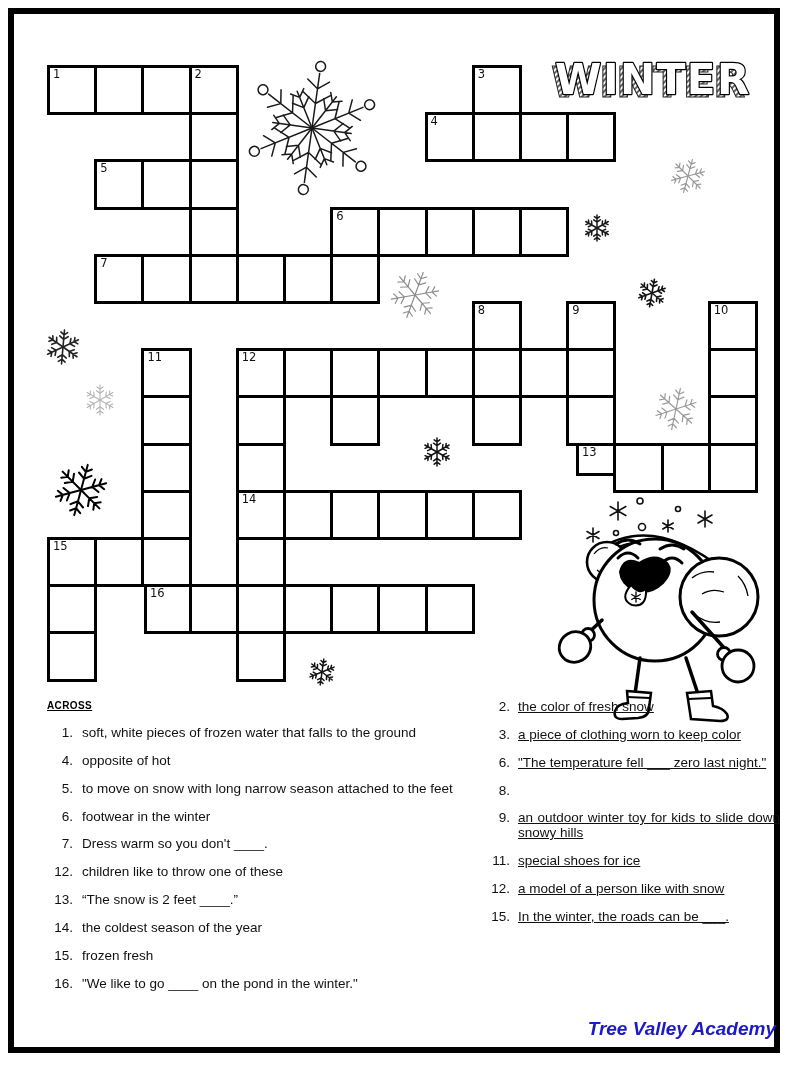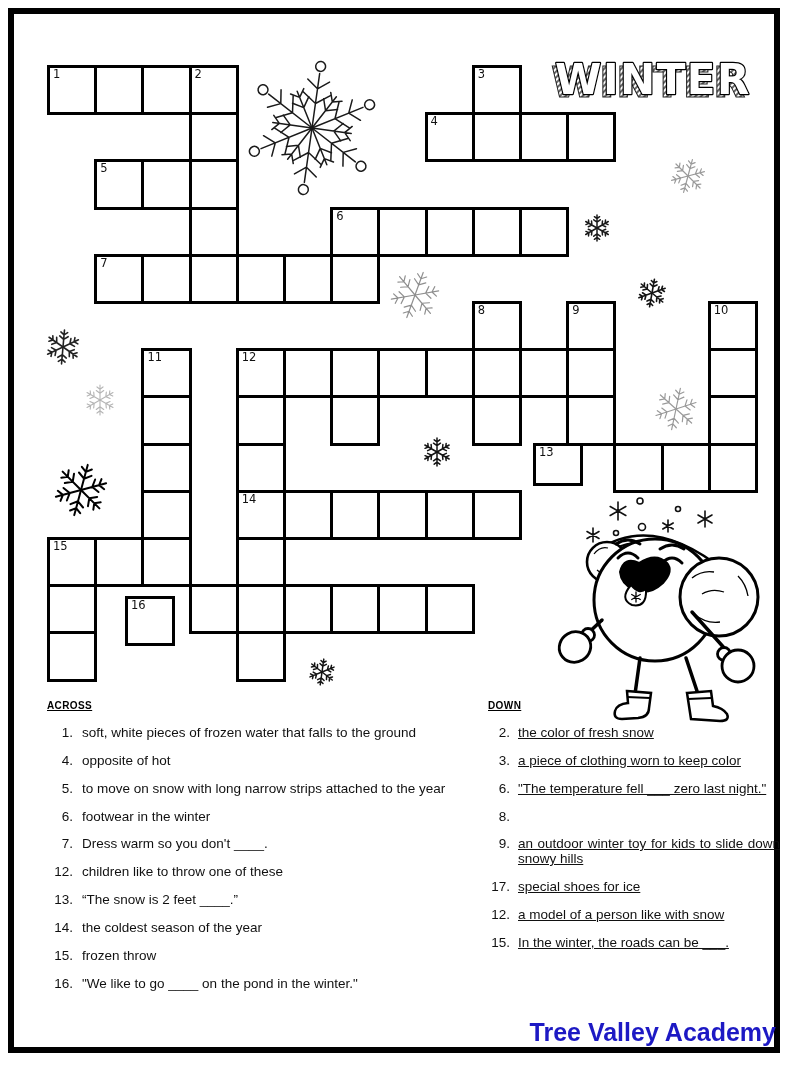--- a/index.html
+++ b/index.html
@@ -18,22 +18,22 @@
   .clues-across{left:47px;top:700px;width:412px;}
   .clues-down{left:488px;top:700px;width:292px;}
   .clue-heading{font-size:10px;font-weight:bold;text-decoration:underline;
                 letter-spacing:.4px;margin:0 0 15px 0;color:#000;}
   .clue{display:flex;font-size:13.5px;line-height:1.1;margin-bottom:13px;}
   .cnum{flex:none;text-align:right;margin-right:9px;}
   .clues-across .cnum{width:26px;}
   .clues-down .cnum{width:22px;margin-right:8px;}
   .clues-down .ctext{text-align:justify;text-decoration:underline;}
   .ctext{flex:1;}
-  .footer-brand{position:absolute;top:1018px;right:24px;font-size:25px;font-weight:bold;
-                font-family:"Liberation Sans",sans-serif;}
+  .footer-brand{position:absolute;top:1018px;right:24px;font-size:19px;font-weight:bold;
+                font-family:"Liberation Sans",sans-serif;font-style:italic;}
 </style>
 </head>
 <body>
 
 <div class="page">
 
   <div class="frame"></div>
 
   <svg class="deco-layer" width="800" height="1067" viewBox="0 0 800 1067">
       <g transform="translate(312,128) rotate(8)" stroke="#1a1a1a" stroke-width="1.5" fill="none" stroke-linecap="round">
@@ -346,21 +346,21 @@
       <div class="cell" style="left: 566.2px; top: 348.2px; width: 50.2px; height: 50.2px;"></div>
       <div class="cell" style="left: 707.8px; top: 348.2px; width: 50.2px; height: 50.2px;"></div>
       <div class="cell" style="left: 141.4px; top: 395.4px; width: 50.2px; height: 50.2px;"></div>
       <div class="cell" style="left: 235.8px; top: 395.4px; width: 50.2px; height: 50.2px;"></div>
       <div class="cell" style="left: 330.2px; top: 395.4px; width: 50.2px; height: 50.2px;"></div>
       <div class="cell" style="left: 471.8px; top: 395.4px; width: 50.2px; height: 50.2px;"></div>
       <div class="cell" style="left: 566.2px; top: 395.4px; width: 50.2px; height: 50.2px;"></div>
       <div class="cell" style="left: 707.8px; top: 395.4px; width: 50.2px; height: 50.2px;"></div>
       <div class="cell" style="left: 141.4px; top: 442.6px; width: 50.2px; height: 50.2px;"></div>
       <div class="cell" style="left: 235.8px; top: 442.6px; width: 50.2px; height: 50.2px;"></div>
-      <div class="cell" style="left: 533px; top: 442.6px; width: 50.2px; height: 43px;">
+      <div class="cell" style="left: 576px; top: 442.6px; width: 50.2px; height: 33px;">
         <span class="cellnum">13</span>
       </div>
       <div class="cell" style="left: 613.4px; top: 442.6px; width: 50.2px; height: 50.2px;"></div>
       <div class="cell" style="left: 660.6px; top: 442.6px; width: 50.2px; height: 50.2px;"></div>
       <div class="cell" style="left: 707.8px; top: 442.6px; width: 50.2px; height: 50.2px;"></div>
       <div class="cell" style="left: 141.4px; top: 489.8px; width: 50.2px; height: 50.2px;"></div>
       <div class="cell" style="left: 235.8px; top: 489.8px; width: 50.2px; height: 53px; text-align: center;">
         <span class="cellnum">14</span>
       </div>
       <div class="cell" style="left: 283px; top: 489.8px; width: 50.2px; height: 50.2px;"></div>
@@ -368,21 +368,21 @@
       <div class="cell" style="left: 377.4px; top: 489.8px; width: 50.2px; height: 50.2px;"></div>
       <div class="cell" style="left: 424.6px; top: 489.8px; width: 50.2px; height: 50.2px;"></div>
       <div class="cell" style="left: 471.8px; top: 489.8px; width: 50.2px; height: 50.2px;"></div>
       <div class="cell" style="left: 47px; top: 537px; width: 50.2px; height: 50.2px;">
         <span class="cellnum">15</span>
       </div>
       <div class="cell" style="left: 94.2px; top: 537px; width: 50.2px; height: 50.2px;"></div>
       <div class="cell" style="left: 141.4px; top: 537px; width: 50.2px; height: 50.2px;"></div>
       <div class="cell" style="left: 235.8px; top: 537px; width: 50.2px; height: 50.2px;"></div>
       <div class="cell" style="left: 47px; top: 584.2px; width: 50.2px; height: 50.2px;"></div>
-      <div class="cell" style="left: 125px; top: 584.2px; width: 50.2px; height: 50.2px; margin-top: 12px;">
+      <div class="cell" style="left: 144px; top: 584.2px; width: 50.2px; height: 50.2px;">
         <span class="cellnum">16</span>
       </div>
       <div class="cell" style="left: 188.6px; top: 584.2px; width: 50.2px; height: 50.2px;"></div>
       <div class="cell" style="left: 235.8px; top: 584.2px; width: 50.2px; height: 50.2px;"></div>
       <div class="cell" style="left: 283px; top: 584.2px; width: 50.2px; height: 50.2px;"></div>
       <div class="cell" style="left: 330.2px; top: 584.2px; width: 50.2px; height: 50.2px;"></div>
       <div class="cell" style="left: 377.4px; top: 584.2px; width: 50.2px; height: 50.2px;"></div>
       <div class="cell" style="left: 424.6px; top: 584.2px; width: 50.2px; height: 50.2px;"></div>
       <div class="cell" style="left: 47px; top: 631.4px; width: 50.2px; height: 50.2px;"></div>
       <div class="cell" style="left: 235.8px; top: 631.4px; width: 50.2px; height: 50.2px;"></div>
@@ -470,21 +470,21 @@
         <div class="clue">
           <span class="cnum">1.</span>
           <span class="ctext">soft, white pieces of frozen water that falls to the ground</span>
         </div>
         <div class="clue">
           <span class="cnum">4.</span>
           <span class="ctext">opposite of hot</span>
         </div>
         <div class="clue">
           <span class="cnum">5.</span>
-          <span class="ctext">to move on snow with long narrow strips attached to the year</span>
+          <span class="ctext">to move on snow with long narrow season attached to the feet</span>
         </div>
         <div class="clue">
           <span class="cnum">6.</span>
           <span class="ctext">footwear in the winter</span>
         </div>
         <div class="clue">
           <span class="cnum">7.</span>
           <span class="ctext">Dress warm so you don't ____.</span>
         </div>
         <div class="clue">
@@ -494,31 +494,30 @@
         <div class="clue">
           <span class="cnum">13.</span>
           <span class="ctext">“The snow is 2 feet ____.”</span>
         </div>
         <div class="clue">
           <span class="cnum">14.</span>
           <span class="ctext">the coldest season of the year</span>
         </div>
         <div class="clue">
           <span class="cnum">15.</span>
-          <span class="ctext">frozen throw</span>
+          <span class="ctext">frozen fresh</span>
         </div>
         <div class="clue">
           <span class="cnum">16.</span>
           <span class="ctext">"We like to go ____ on the pond in the winter."</span>
         </div>
       </div>
   </div>
 
   <div class="clues clues-down">
-    <h2 class="clue-heading">DOWN</h2>
     <div>
         <div class="clue">
           <span class="cnum">2.</span>
           <span class="ctext">the color of fresh snow</span>
         </div>
         <div class="clue">
           <span class="cnum">3.</span>
           <span class="ctext">a piece of clothing worn to keep color</span>
         </div>
         <div class="clue">
@@ -526,21 +525,21 @@
           <span class="ctext">"The temperature fell ___ zero last night."</span>
         </div>
         <div class="clue">
           <span class="cnum">8.</span>
         </div>
         <div class="clue">
           <span class="cnum">9.</span>
           <span class="ctext">an outdoor winter toy for kids to slide down snowy hills</span>
         </div>
         <div class="clue">
-          <span class="cnum">17.</span>
+          <span class="cnum">11.</span>
           <span class="ctext">special shoes for ice</span>
         </div>
         <div class="clue">
           <span class="cnum">12.</span>
           <span class="ctext">a model of a person like with snow</span>
         </div>
         <div class="clue">
           <span class="cnum">15.</span>
           <span class="ctext">In the winter, the roads can be ___.</span>
         </div>

